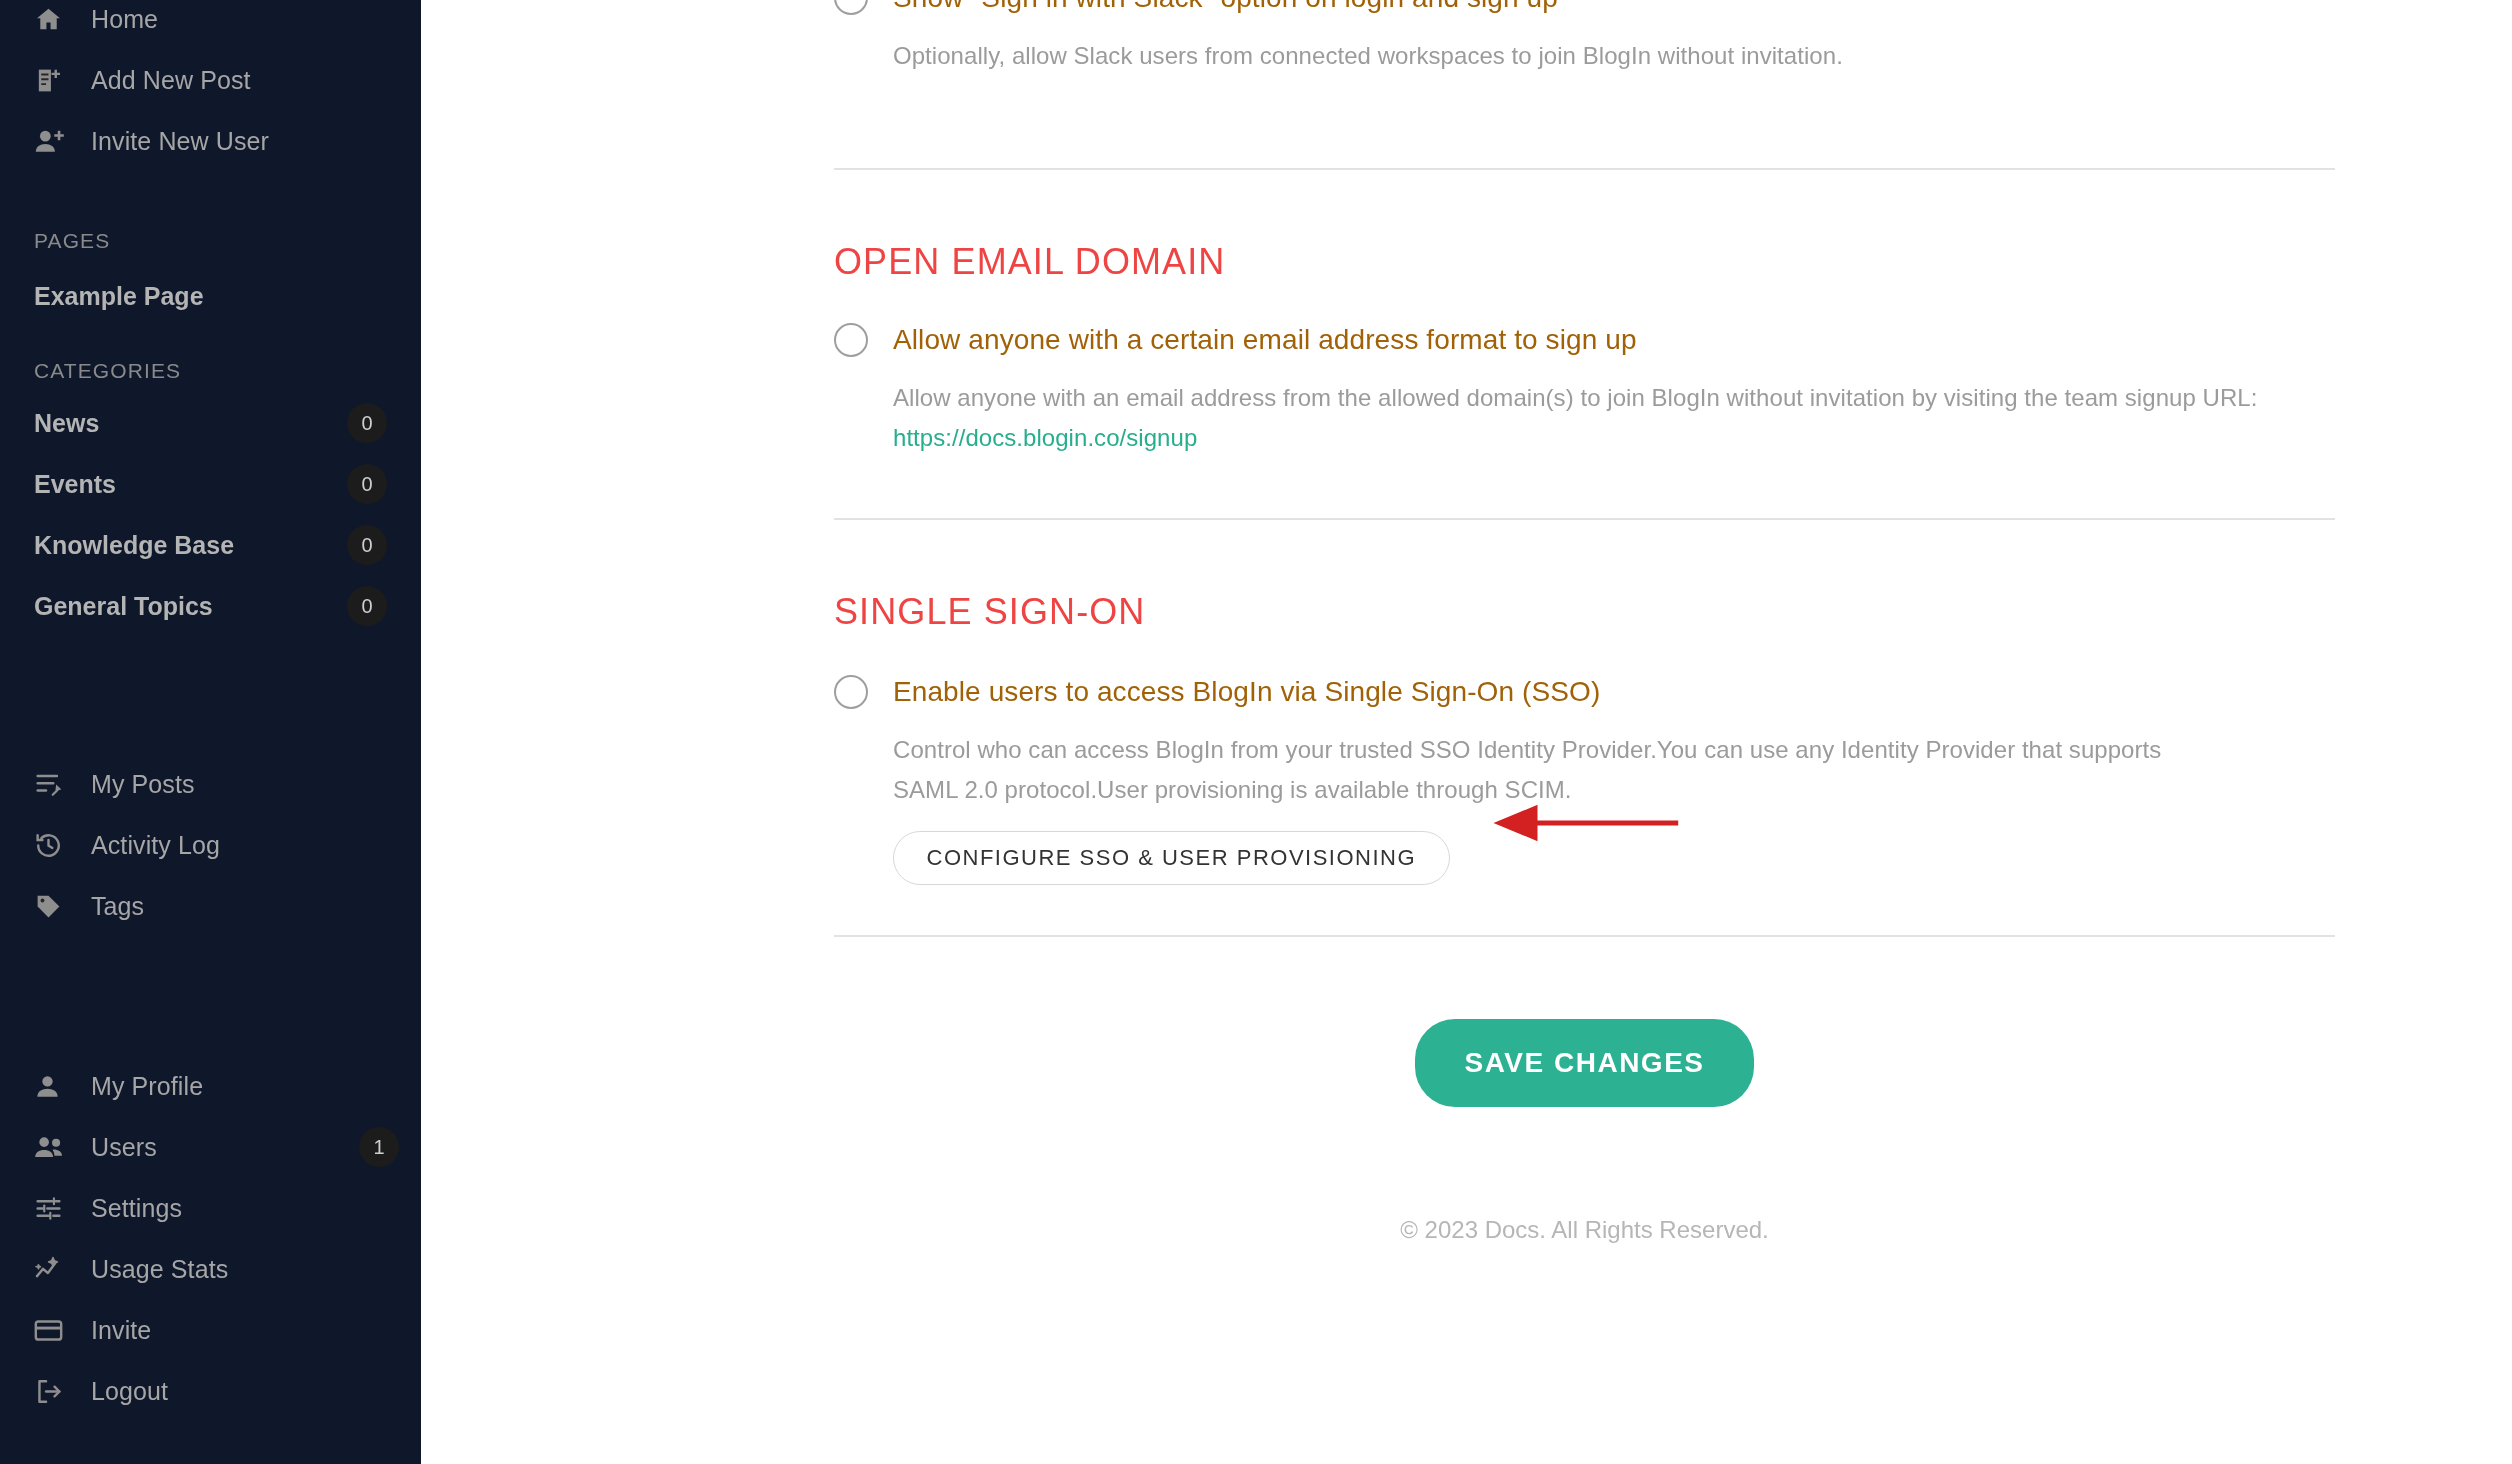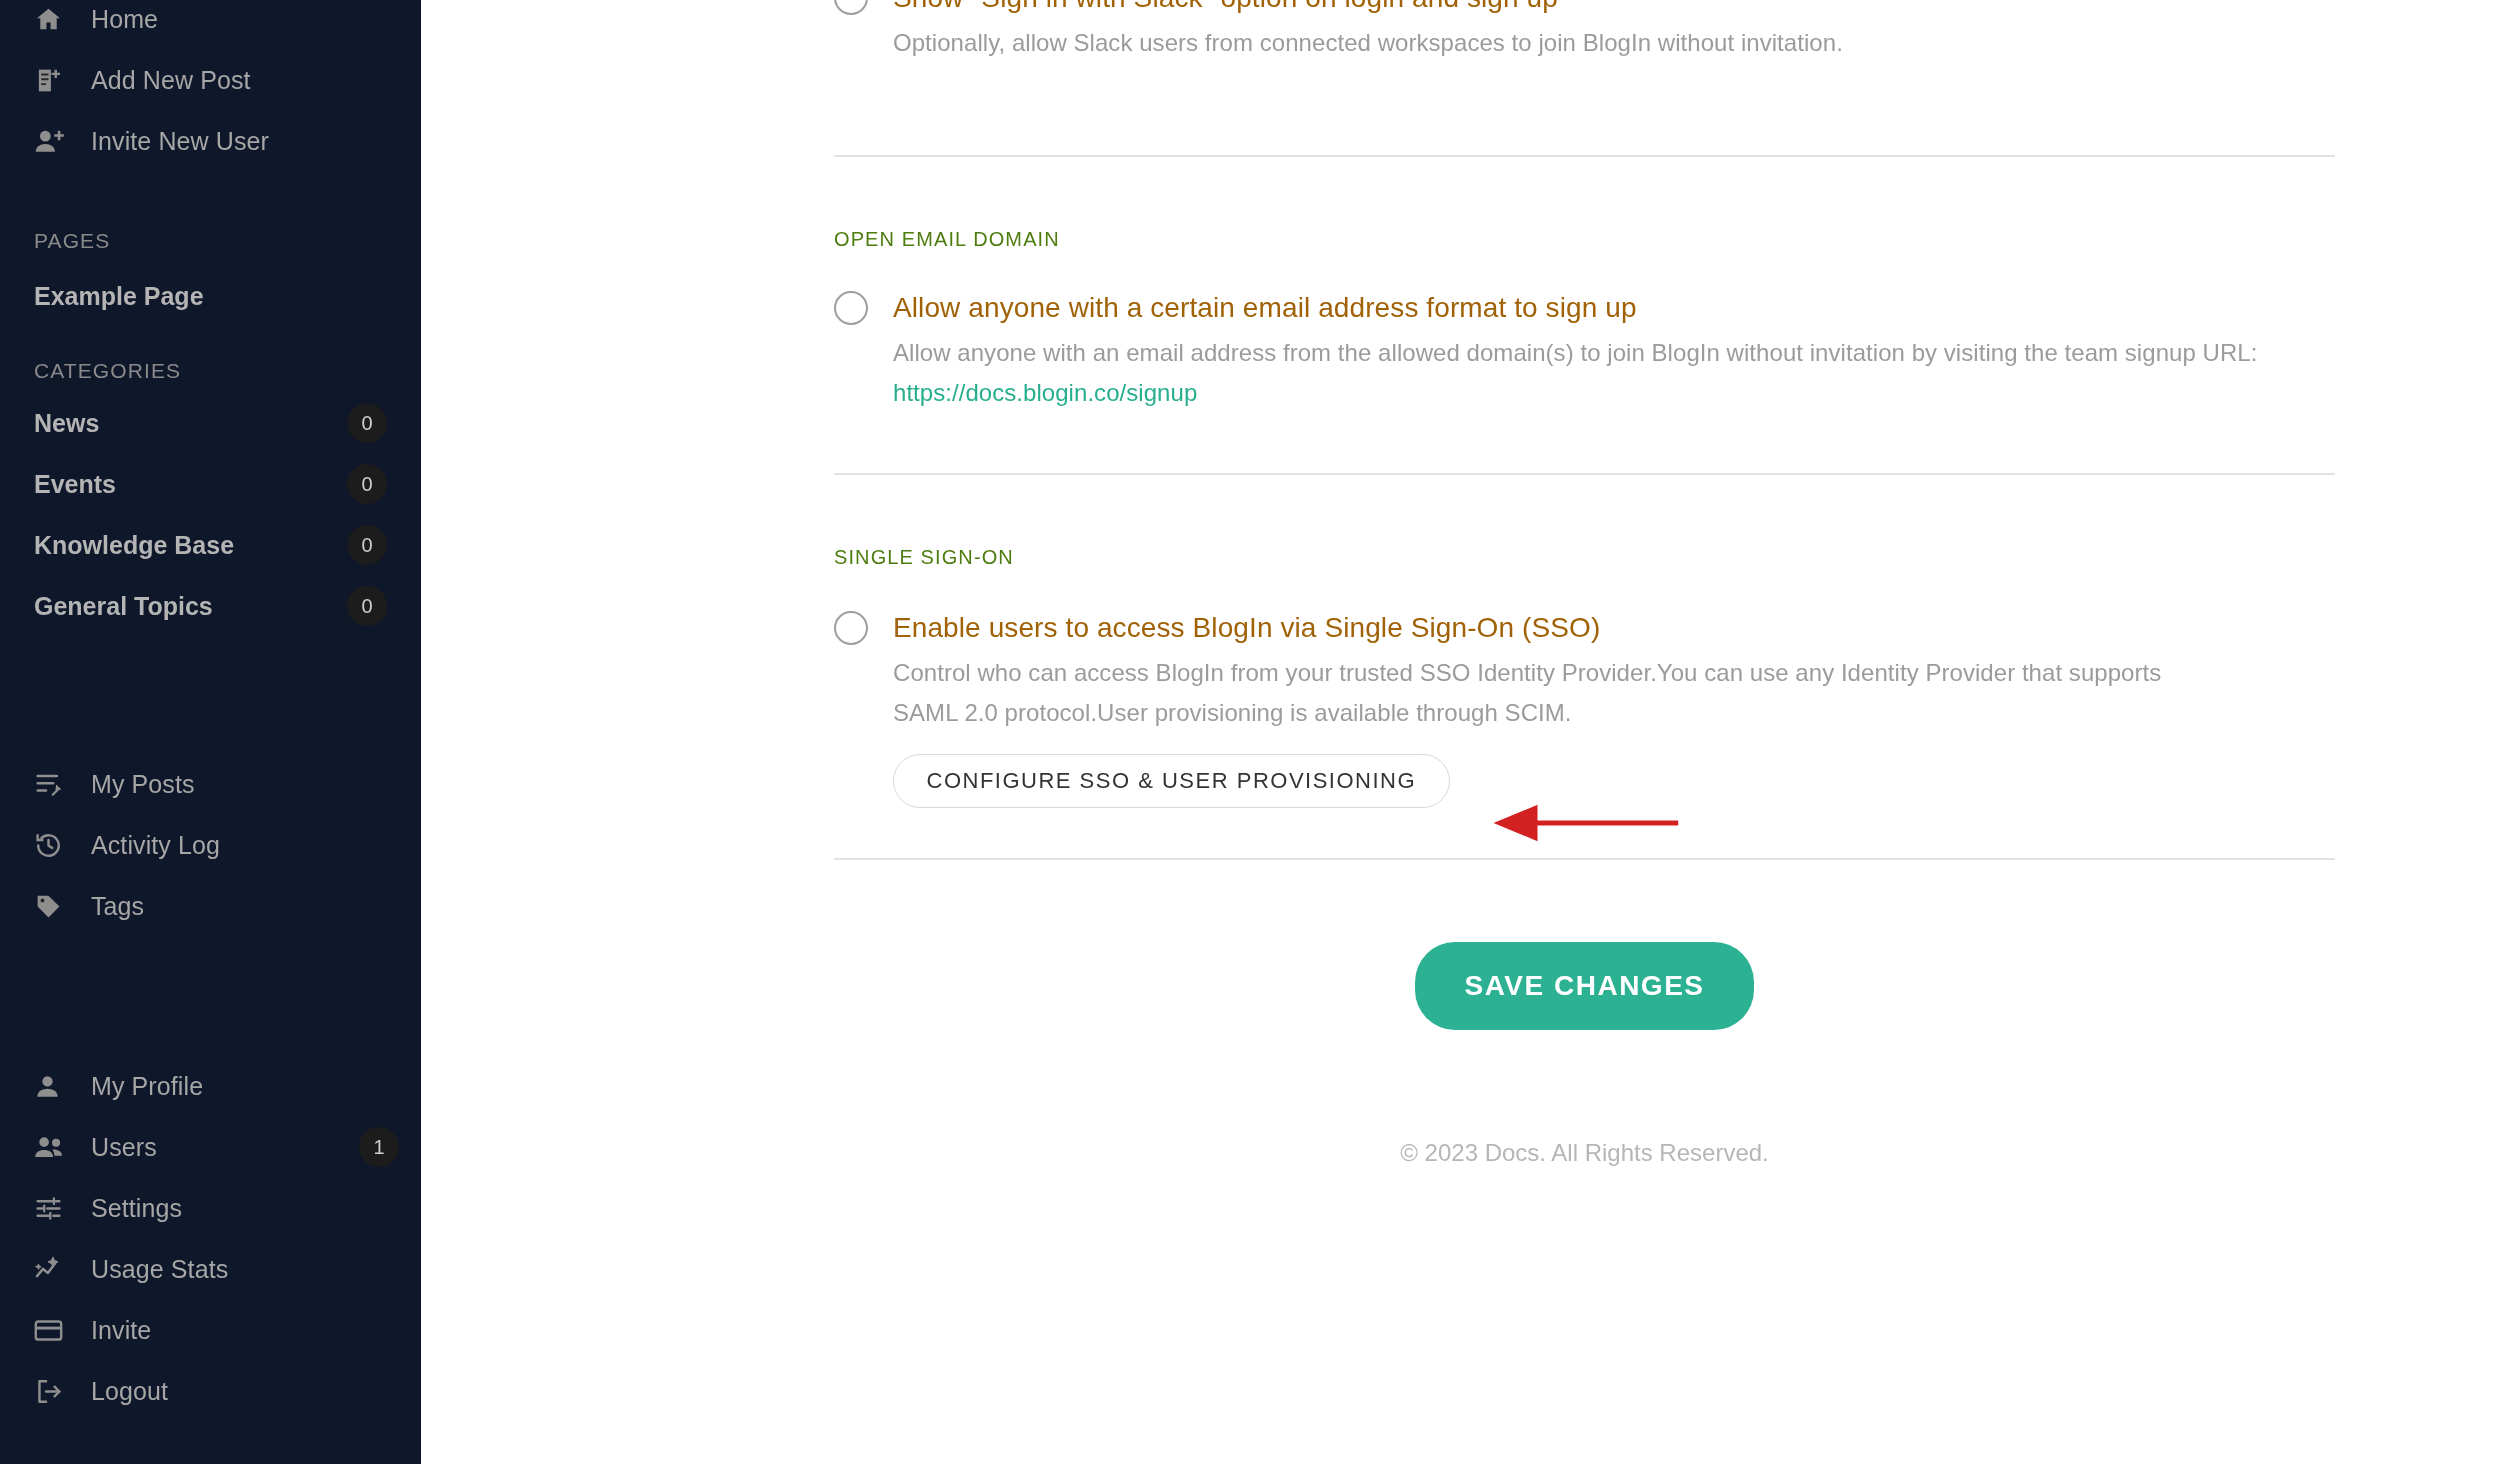--- a/index.html
+++ b/index.html
@@ -116,29 +116,29 @@
     font-size: 28px;
     color: #a16207;
     font-weight: 400;
     line-height: 38px;
     letter-spacing: 0.1px;
   }
   .opt-desc {
     font-size: 24px;
     color: #9b9b9b;
     line-height: 40px;
-    margin-top: 6px;
+    margin-top: 19px;
     max-width: 1434px;
     letter-spacing: 0.05px;
   }
   .link { color: #27ae8f; text-decoration: none; }
   .sec-title {
-    font-size: 20px;
+    font-size: 36px;
     letter-spacing: 1.1px;
-    color: #4d7c0f;
+    color: #ef4444;
     font-weight: 400;
     text-transform: uppercase;
   }
 
   .outline-btn {
     display: inline-flex;
     align-items: center;
     justify-content: center;
     height: 54px;
     padding: 0 32.5px;

